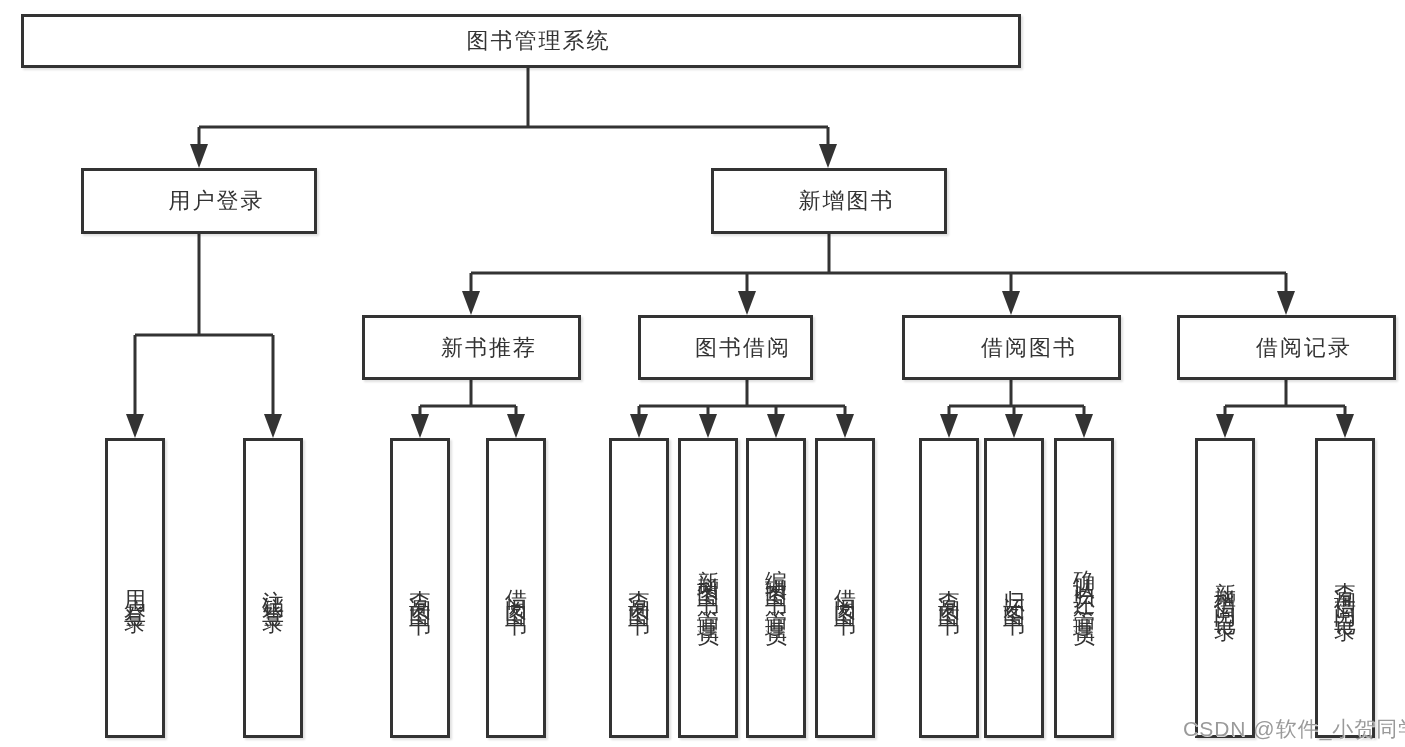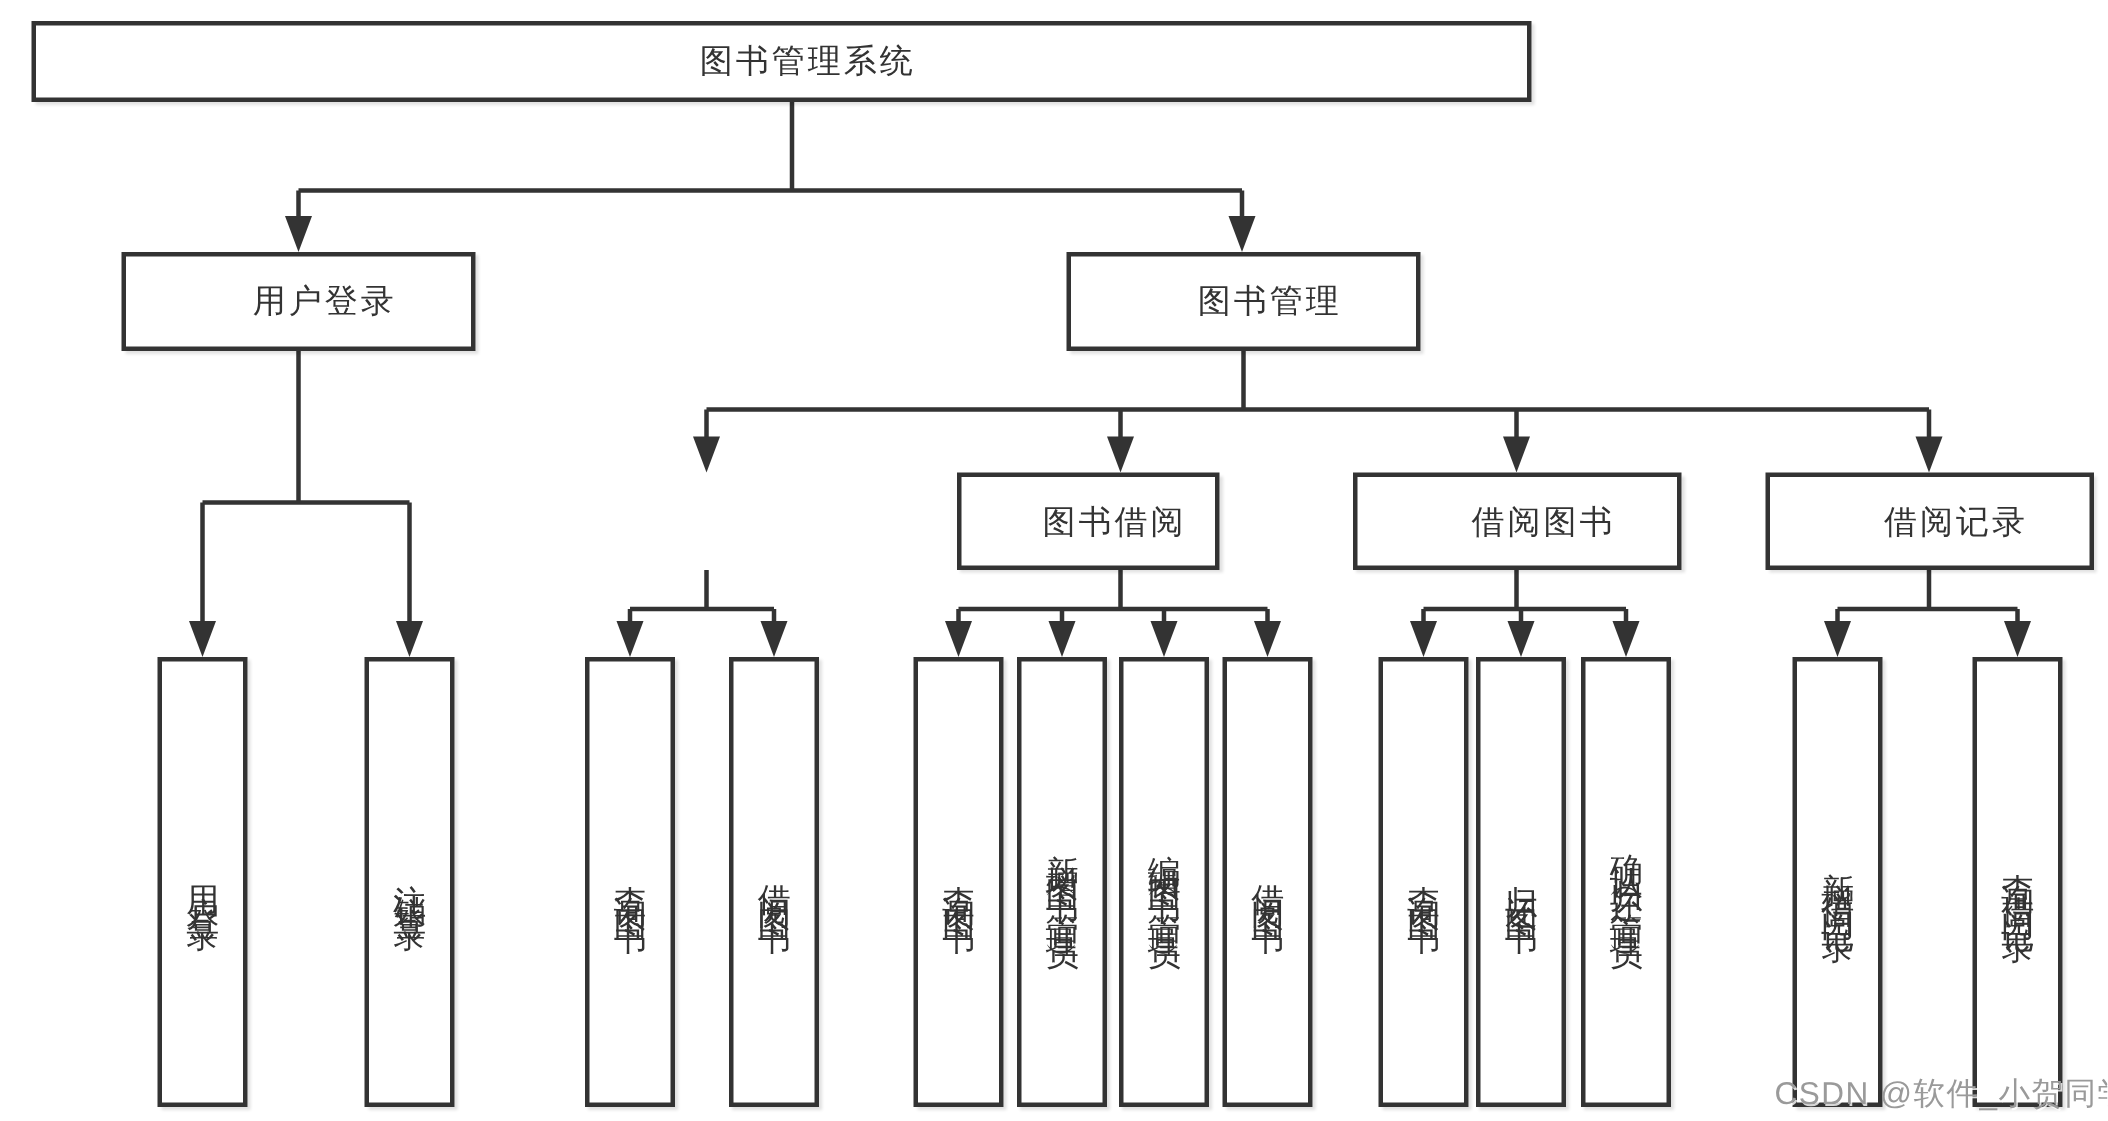--- a/index.html
+++ b/index.html
@@ -63,23 +63,26 @@
   </svg>
 
   <div class="box hbox" style="left:21px; top:14px; width:1000px; height:54px;">
     <span>图书管理系统</span>
   </div>
 
   <div class="box hbox" style="left:81px; top:168px; width:236px; height:66px;">
     <span>用户登录</span>
   </div>
   <div class="box hbox" style="left:711px; top:168px; width:236px; height:66px;">
-    <span>图书管理</span>
+    <span>新增图书</span>
   </div>
 
+  <div class="box hbox" style="left:362px; top:315px; width:219px; height:65px;">
+    <span>新书推荐</span>
+  </div>
   <div class="box hbox" style="left:638px; top:315px; width:175px; height:65px;">
     <span>图书借阅</span>
   </div>
   <div class="box hbox" style="left:902px; top:315px; width:219px; height:65px;">
     <span>借阅图书</span>
   </div>
   <div class="box hbox" style="left:1177px; top:315px; width:219px; height:65px;">
     <span>借阅记录</span>
   </div>
 

